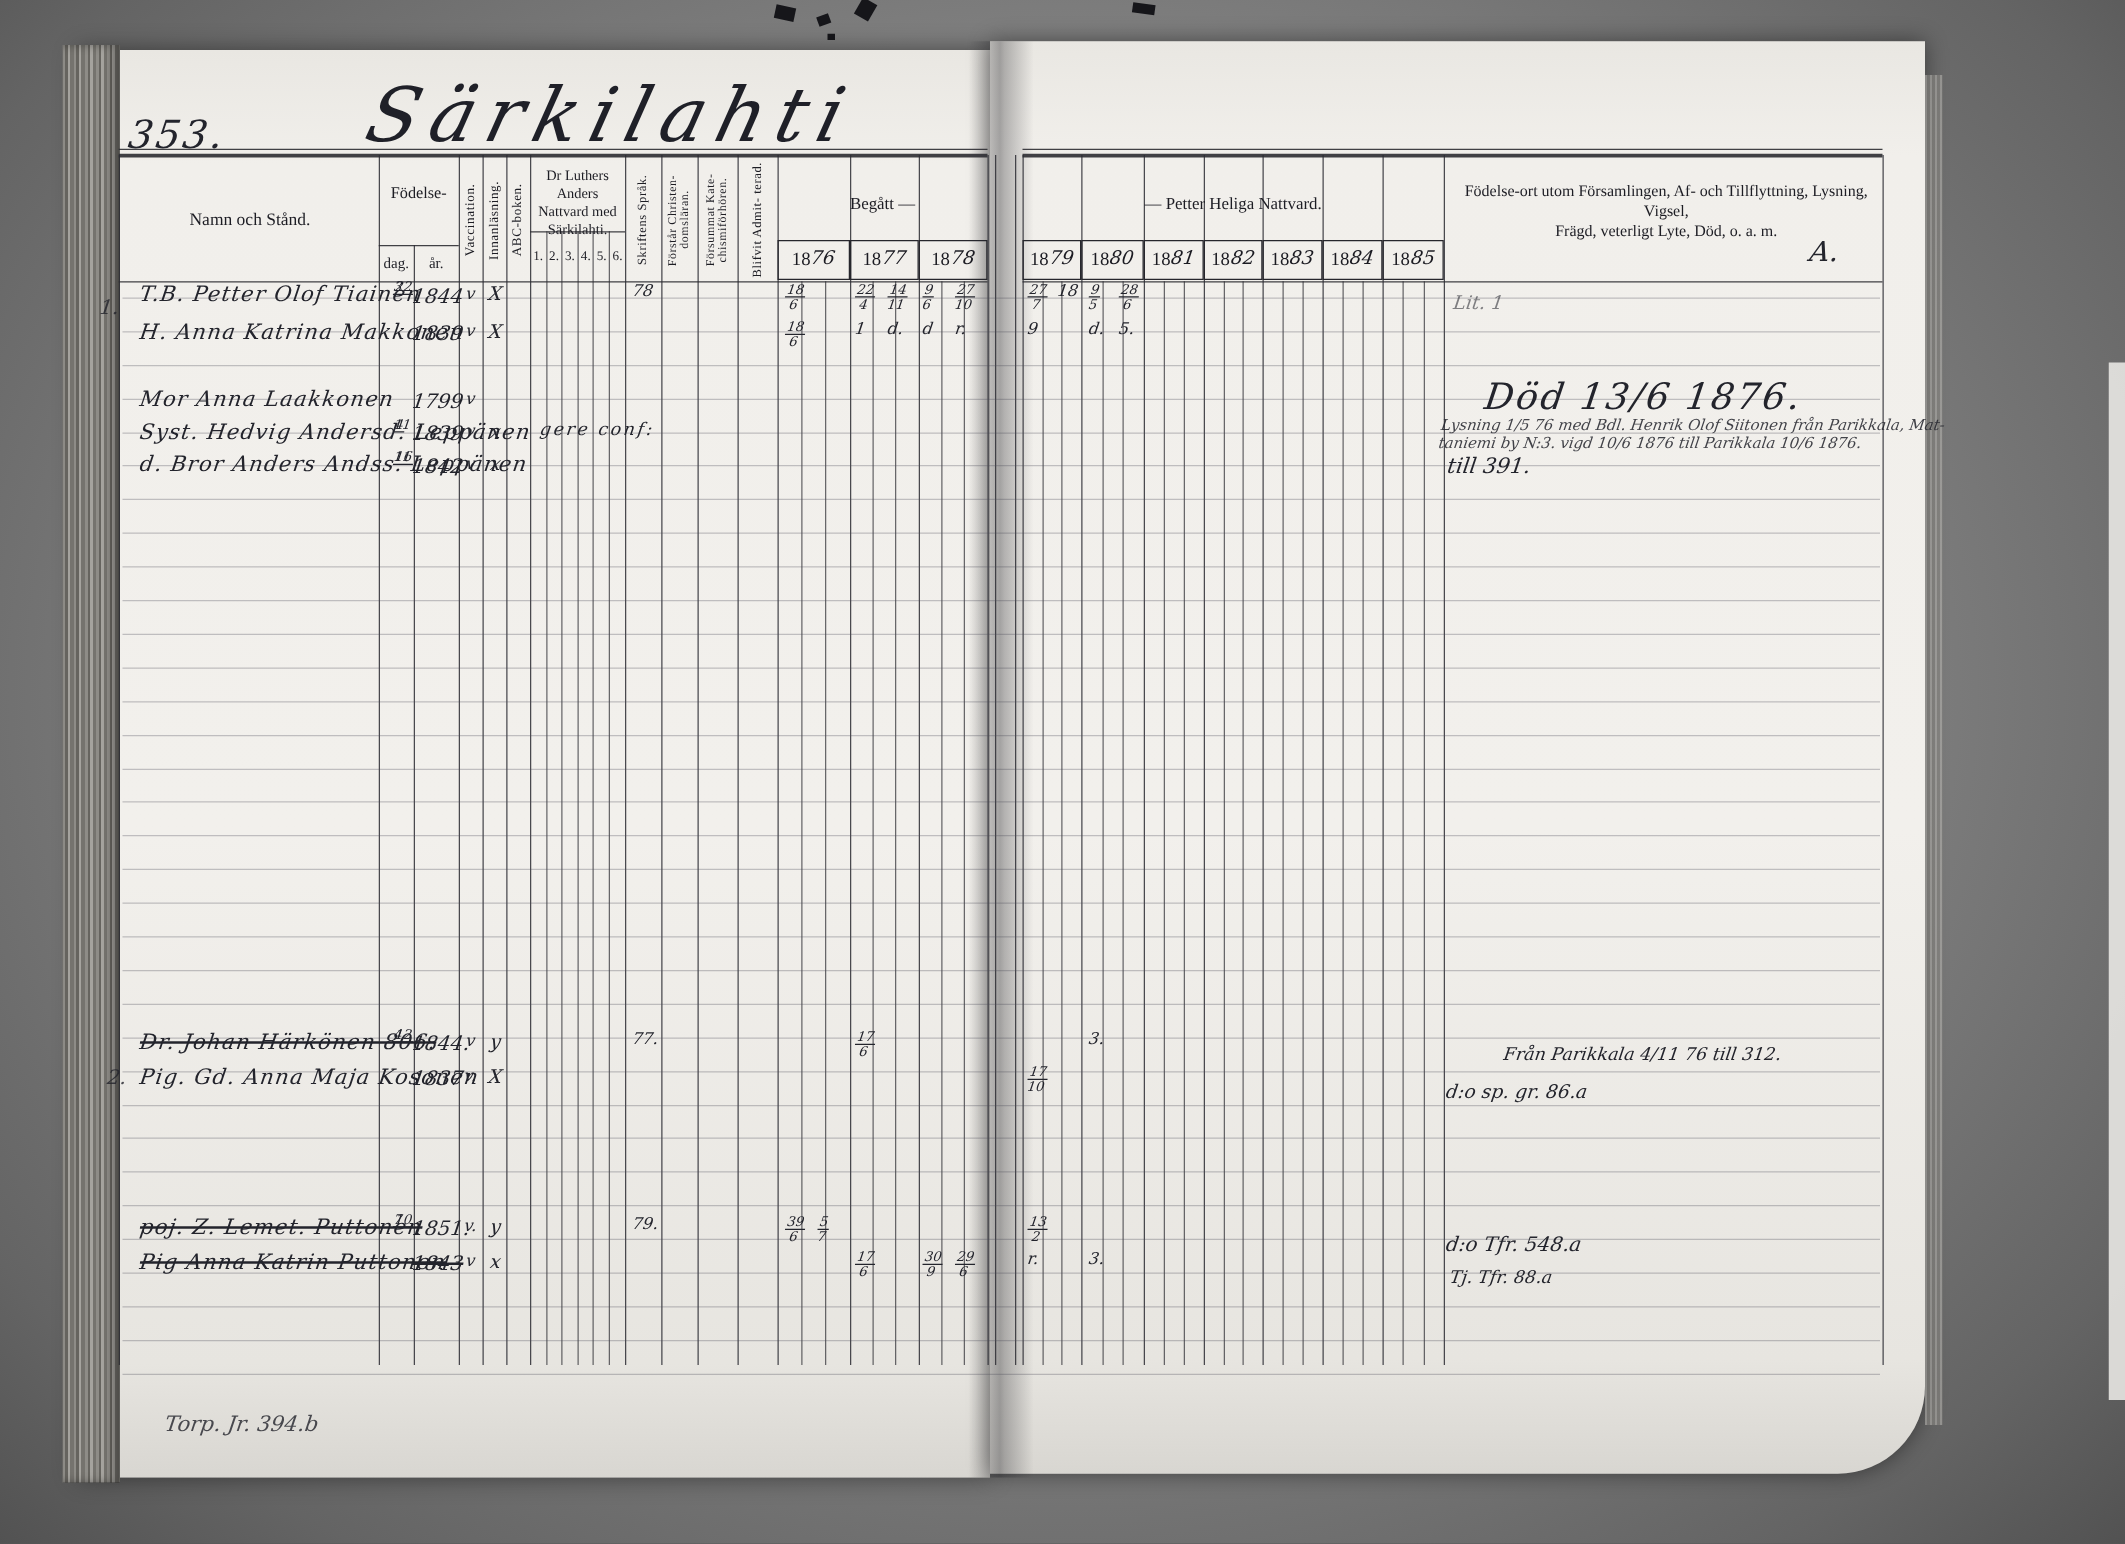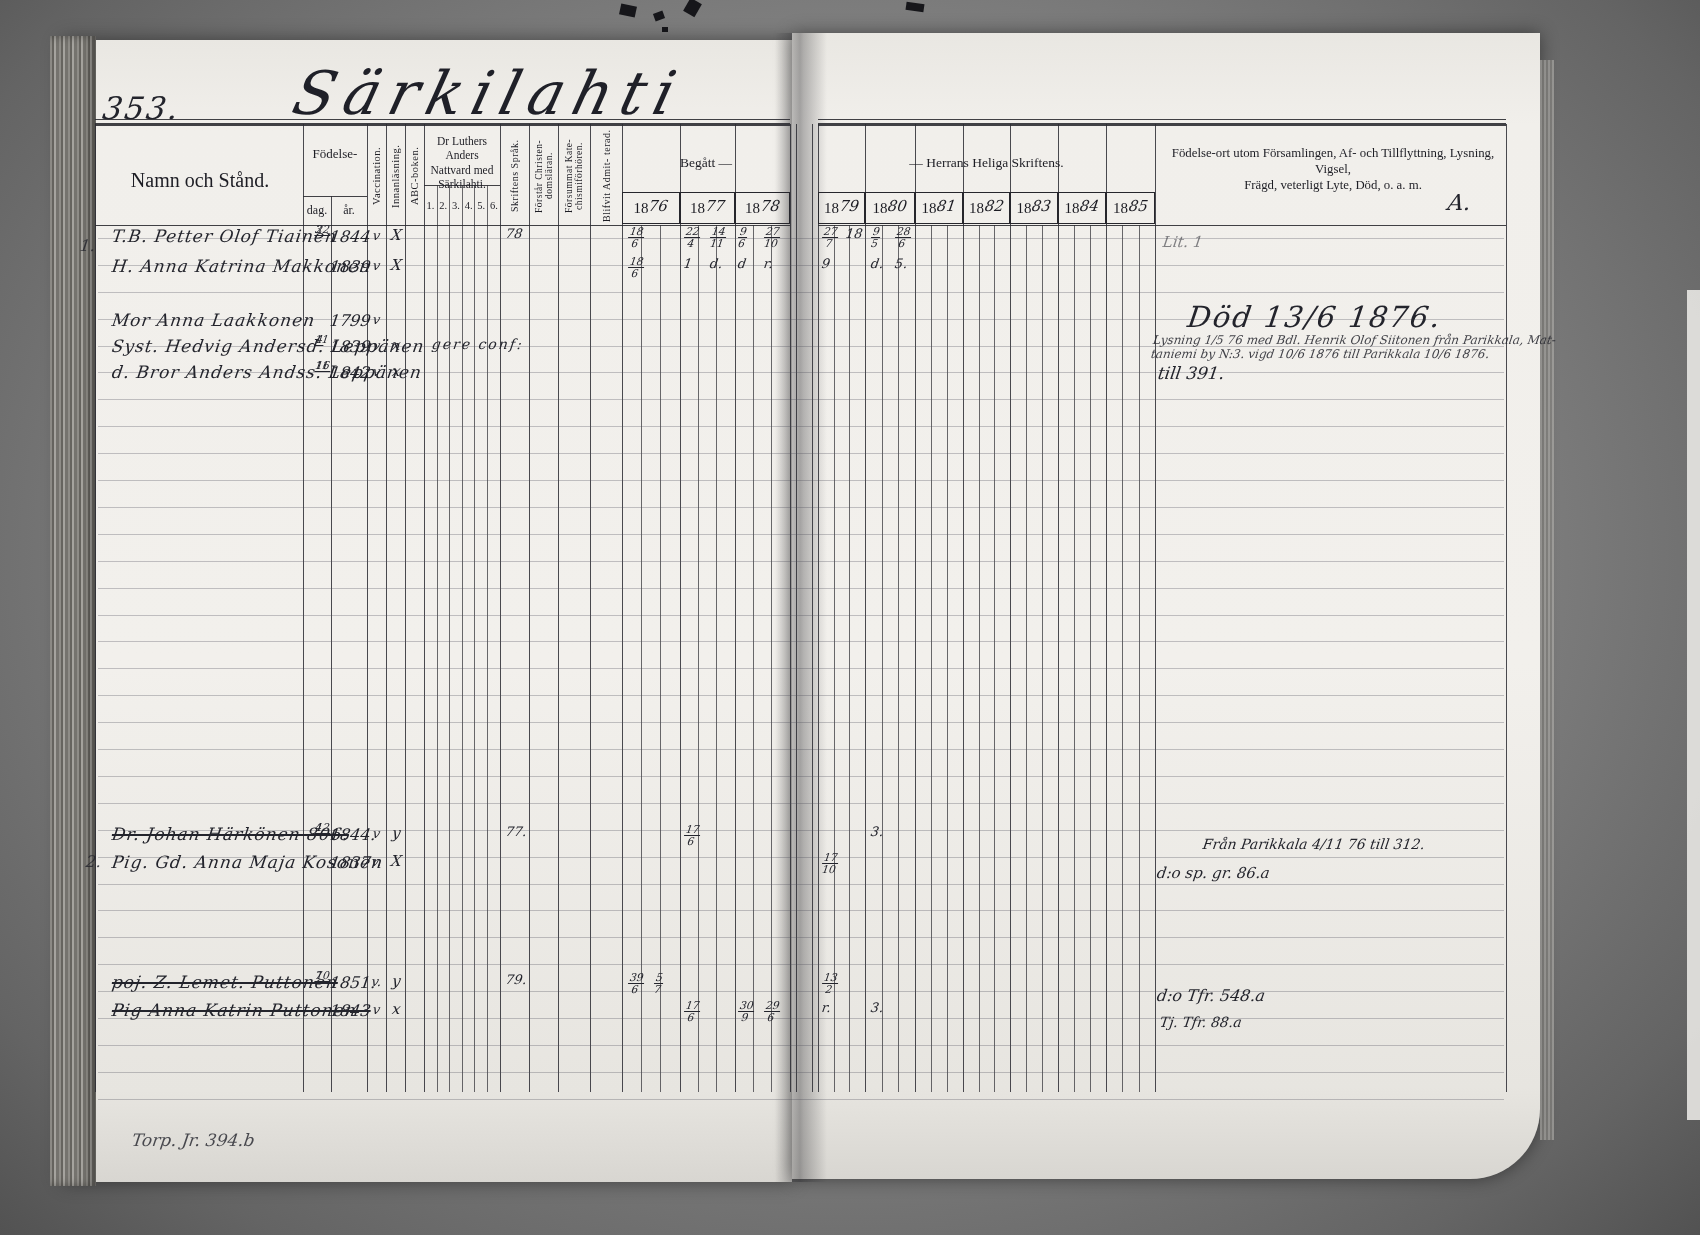--- a/index.html
+++ b/index.html
@@ -180,21 +180,21 @@
       <div class="hline faint" style="left: 98px; top: 910px; width: 1406px;"></div>
       <div class="hline faint" style="left: 98px; top: 937px; width: 1406px;"></div>
       <div class="hline faint" style="left: 98px; top: 964px; width: 1406px;"></div>
       <div class="hline faint" style="left: 98px; top: 991px; width: 1406px;"></div>
       <div class="hline faint" style="left: 98px; top: 1018px; width: 1406px;"></div>
       <div class="hline faint" style="left: 98px; top: 1045px; width: 1406px;"></div>
       <div class="hline faint" style="left: 98px; top: 1072px; width: 1406px;"></div>
       <div class="hline faint" style="left: 98px; top: 1099px; width: 1406px;"></div>
     </div>
 
-  <div class="ph" style="left:97px;top:168px;width:206px;font-size:20px;">Namn och Stånd.</div>
+  <div class="ph" style="left:97px;top:168px;width:206px;font-size:14px;">Namn och Stånd.</div>
   <div class="ph" style="left:303px;top:146px;width:64px;font-size:13px;">Födelse-</div>
   <div class="ph" style="left:303px;top:203px;width:28px;font-size:12px;">dag.</div>
   <div class="ph" style="left:331px;top:203px;width:36px;font-size:12px;">år.</div>
   <div class="rot" style="left:367px;top:128px;width:19px;">Vaccination.</div>
   <div class="rot" style="left:386px;top:128px;width:19px;">Innanläsning.</div>
   <div class="rot" style="left:405px;top:128px;width:19px;">ABC-boken.</div>
   <div class="ph" style="left:424px;top:134px;width:76px;font-size:11.5px;">
     <span>Dr Luthers Anders</span><br>
     <span>Nattvard med</span><br>
     <span>Särkilahti.</span>
@@ -205,21 +205,21 @@
       <div class="knum" style="left: 449.4px;">3.</div>
       <div class="knum" style="left: 462.1px;">4.</div>
       <div class="knum" style="left: 474.8px;">5.</div>
       <div class="knum" style="left: 487.5px;">6.</div>
     </div>
   <div class="rot" style="left:500px;top:128px;width:29px;font-size:10px;">Skriftens Språk.</div>
   <div class="rot" style="left:529px;top:128px;width:29px;font-size:9.5px;">Förstår Christen- domsläran.</div>
   <div class="rot" style="left:558px;top:128px;width:32px;font-size:9.5px;">Försummat Kate- chismiförhören.</div>
   <div class="rot" style="left:590px;top:128px;width:32px;font-size:10px;">Blifvit Admit- terad.</div>
   <div class="ph" style="left:622px;top:155px;width:168px;font-size:13.5px;">Begått   —</div>
-  <div class="ph" style="left:818px;top:155px;width:337px;font-size:13.5px;">—    Herrans Heliga Skriftens.</div>
+  <div class="ph" style="left:818px;top:155px;width:337px;font-size:13.5px;">—    Petter Heliga Nattvard.</div>
   <div id="ycells">
       <div class="ycell" style="left: 622px; width: 58px;">18<i>76</i></div>
       <div class="ycell" style="left: 680px; width: 55px;">18<i>77</i></div>
       <div class="ycell" style="left: 735px; width: 55px;">18<i>78</i></div>
       <div class="ycell" style="left: 818px; width: 47px;">18<i>79</i></div>
       <div class="ycell" style="left: 865px; width: 50px;">18<i>80</i></div>
       <div class="ycell" style="left: 915px; width: 48px;">18<i>81</i></div>
       <div class="ycell" style="left: 963px; width: 47px;">18<i>82</i></div>
       <div class="ycell" style="left: 1010px; width: 48px;">18<i>83</i></div>
       <div class="ycell" style="left: 1058px; width: 48px;">18<i>84</i></div>

